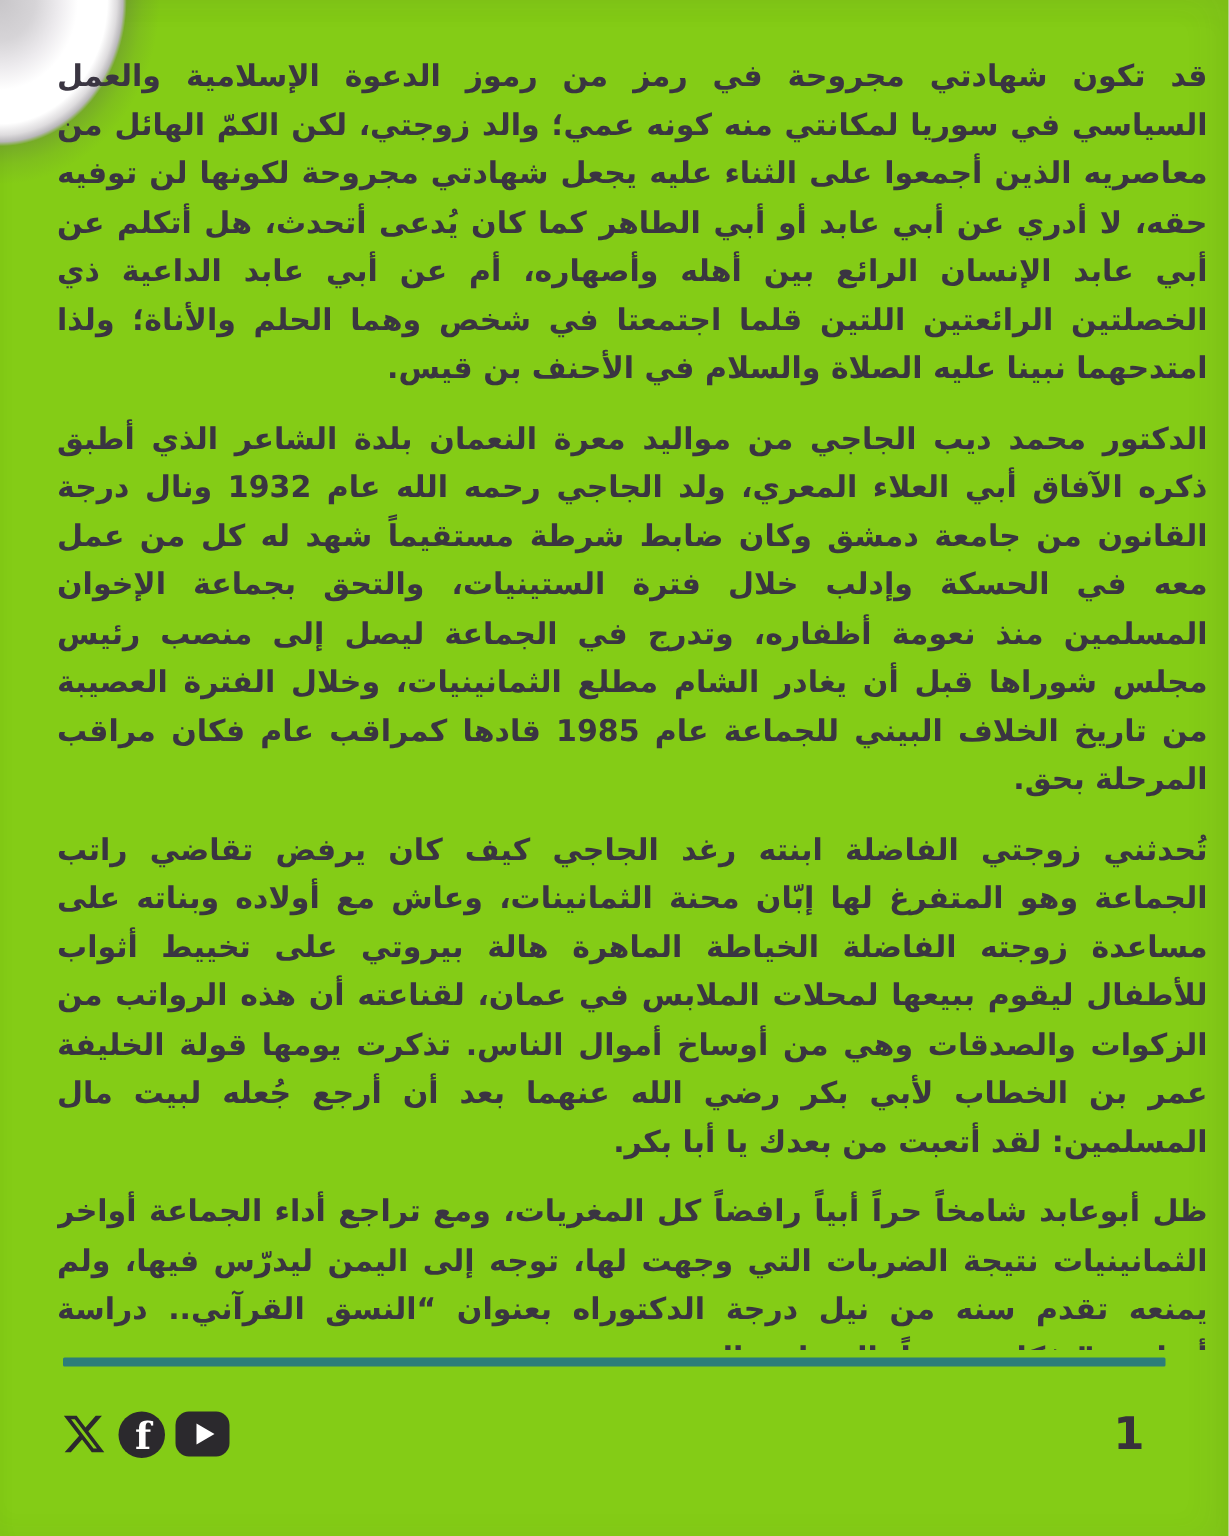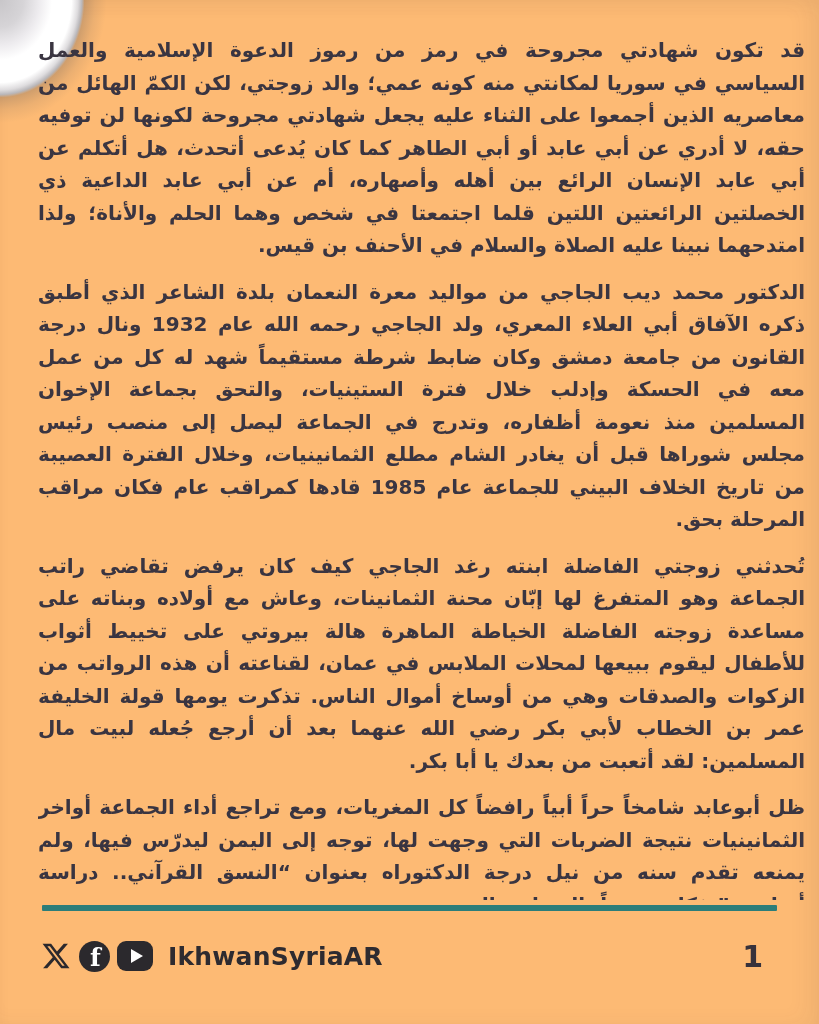--- a/index.html
+++ b/index.html
@@ -1,19 +1,19 @@
 <!DOCTYPE html>
 <html lang="ar"><head>
 <meta charset="utf-8">
 <style>
   html,body{margin:0;padding:0;background:#e9e8ea;}
   .page{
     position:relative;
     width:819px;height:1024px;
-    background:#fdba74;
+    background:#84cc16;
     overflow:hidden;
     font-family:"DejaVu Sans", sans-serif;
     box-shadow: inset -12px 0 20px rgba(60,60,70,.06), inset 0 10px 14px rgba(60,60,70,.03);
   }
   
   .corner-curl{
     position:absolute;top:0;left:0;width:132px;height:152px;pointer-events:none;
     background: radial-gradient(130px 150px at 0px 0px,
       #c8c6c9 0%, #d6d4d7 18%, #edebee 30%, #ffffff 40%, #ffffff 55%,
       #dedcde 60%, #b9b7ba 63%,
@@ -90,18 +90,17 @@
         <svg viewBox="0 0 24 24" aria-hidden="true">
           <path d="M18.244 2.25h3.308l-7.227 8.26 8.502 11.24H16.17l-5.214-6.817L4.99 21.75H1.68l7.73-8.835L1.254 2.25H8.08l4.713 6.231 5.451-6.231zm-1.161 17.52h1.833L7.084 4.126H5.117l11.966 15.644z"></path>
         </svg>
       </span>
       <span class="icon-fb">
         <span class="fb-letter">f</span>
       </span>
       <span class="icon-yt">
         <span class="play-triangle"></span>
       </span>
-      <span class="handle">IkhwanSyriaAR</span>
     </div>
     <div class="pagenum">1</div>
   </footer>
 
 </div>
 
 </body></html>

